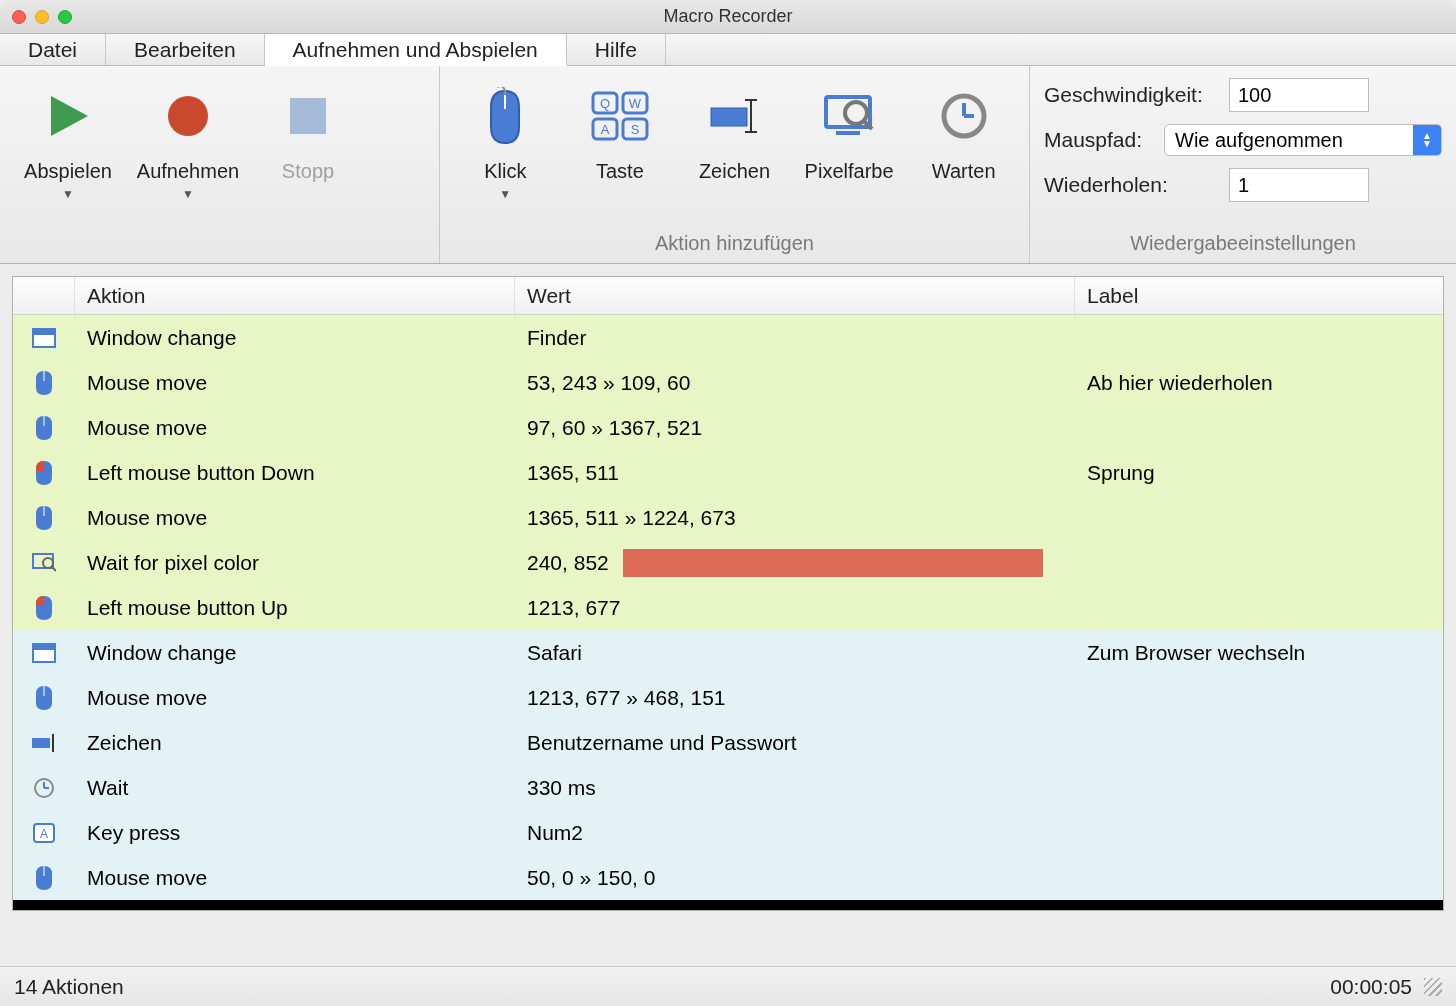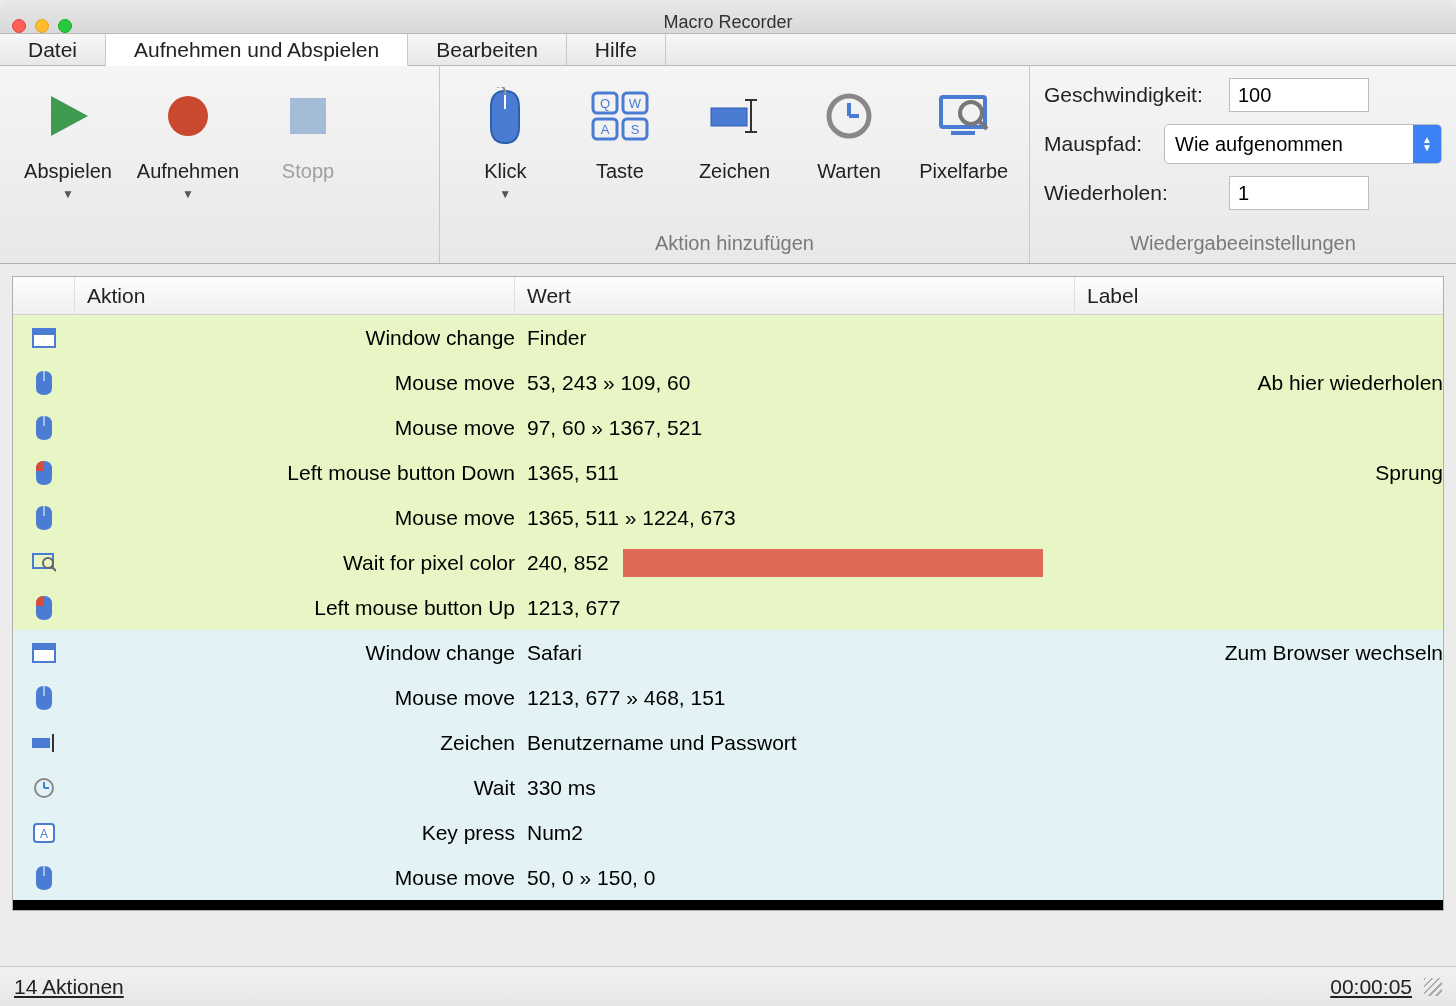--- a/index.html
+++ b/index.html
@@ -1,19 +1,19 @@
 <!DOCTYPE html>
 <html><head>
 <meta charset="utf-8">
 <style>
 * { box-sizing: border-box; margin: 0; padding: 0; }
 body { font-family: -apple-system, "Helvetica Neue", Arial, sans-serif; font-size: 21px; background: #ececec; width: 1456px; height: 1006px; overflow: hidden; border-radius: 10px; }
 
 
-.titlebar { height: 34px; background: linear-gradient(#e8e8e8, #d8d8d8); display: flex; align-items: flex-end; padding-left: 12px; border-bottom: 1px solid #b8b8b8; position: relative; }
+.titlebar { height: 34px; background: linear-gradient(#e8e8e8, #d8d8d8); display: flex; align-items: center; padding-left: 12px; border-bottom: 1px solid #b8b8b8; position: relative; }
 .traffic { display: flex; gap: 9px; }
 .tlight { width: 14px; height: 14px; border-radius: 50%; }
 .tl-close { background: #ff5f57; border: 1px solid #e0443e; }
 .tl-min { background: #ffbd2e; border: 1px solid #dea123; }
 .tl-max { background: #28c940; border: 1px solid #1aab29; }
 .title { position: absolute; left: 0; right: 0; text-align: center; font-size: 18px; color: #333; pointer-events: none; }
 
 
 .tabs { display: flex; background: linear-gradient(#f7f7f7, #e8e8e8); border-bottom: 1px solid #b8b8b8; height: 32px; align-items: stretch; }
 .tab { padding: 0 28px; display: flex; align-items: center; font-size: 21px; color: #222; border-right: 1px solid #c8c8c8; cursor: default; }
@@ -29,63 +29,63 @@
 .tbtn .icon { height: 72px; display: flex; align-items: center; justify-content: center; }
 .tbtn .lbl { font-size: 20px; color: #222; margin-top: 8px; text-align: center; }
 .tbtn.disabled .lbl { color: #a0a0a0; }
 .tbtn .drop { font-size: 12px; color: #555; margin-top: 4px; }
 
 
 .settings { padding: 12px 14px 4px; flex: 1; display: flex; flex-direction: column; }
 .srow { display: flex; align-items: center; margin-bottom: 12px; }
 .srow label { font-size: 21px; color: #222; width: 185px; }
 .srow input[type=text] { width: 140px; height: 34px; border: 1px solid #bdbdbd; background: #fff; font-size: 20px; padding: 0 8px; }
-.mac-select { display: flex; align-items: center; border: 1px solid #bdbdbd; border-radius: 5px; background: #fff; height: 40px; overflow: hidden; width: 278px; }
+.mac-select { display: flex; align-items: center; border: 1px solid #bdbdbd; border-radius: 5px; background: #fff; height: 32px; overflow: hidden; width: 278px; }
 .mac-select .sel-text { padding: 0 10px; flex: 1; font-size: 20px; }
 .mac-select .sel-btn { width: 28px; height: 100%; background: #3b82f6; display: flex; flex-direction: column; align-items: center; justify-content: center; color: #fff; font-size: 10px; line-height: 8px; }
 
 
 .table-wrap { margin: 12px; border: 1px solid #b0b0b0; height: 635px; overflow: hidden; background: #000000; }
 .thead { display: flex; background: linear-gradient(#fdfdfd, #f0f0f0); border-bottom: 1px solid #d0d0d0; height: 38px; align-items: center; font-size: 21px; color: #222; }
 .col-icon { width: 62px; border-right: 1px solid #e0e0e0; height: 100%; }
 .col-action { width: 440px; padding-left: 12px; border-right: 1px solid #e0e0e0; height: 100%; display: flex; align-items: center; }
 .col-value { width: 560px; padding-left: 12px; border-right: 1px solid #e0e0e0; height: 100%; display: flex; align-items: center; }
 .col-label { flex: 1; padding-left: 12px; height: 100%; display: flex; align-items: center; }
 
 .tbody { }
-.trow { display: flex; height: 45px; align-items: center; font-size: 21px; text-align: right; }
+.trow { display: flex; height: 45px; align-items: center; font-size: 21px; }
 .trow.g0 { background: #e8f5c4; }
 .trow.g1 { background: #e2f2f5; }
 .trow .cicon { width: 62px; display: flex; justify-content: center; align-items: center; }
 .trow .caction { width: 440px; padding-left: 12px; }
 .trow .cvalue { width: 560px; padding-left: 12px; display: flex; align-items: center; gap: 14px; }
 .trow .clabel { flex: 1; padding-left: 12px; }
 .color-swatch { width: 420px; height: 28px; background: #dc6a55; }
 
 
-.statusbar { position: absolute; bottom: 0; left: 0; right: 0; height: 40px; background: linear-gradient(#f2f2f2, #e6e6e6); border-top: 1px solid #c8c8c8; display: flex; align-items: center; padding: 0 14px; font-size: 21px; color: #222; text-decoration: underline; }
+.statusbar { position: absolute; bottom: 0; left: 0; right: 0; height: 40px; background: linear-gradient(#f2f2f2, #e6e6e6); border-top: 1px solid #c8c8c8; display: flex; align-items: center; padding: 0 14px; font-size: 21px; color: #222; }
 .statusbar .sp { flex: 1; }
 .grip { width: 18px; height: 18px; margin-left: 12px; background: repeating-linear-gradient(135deg, #aaa 0 2px, transparent 2px 5px); }
 </style>
 </head>
 <body>
 
 <div class="titlebar">
   <div class="traffic">
     <div class="tlight tl-close"></div>
     <div class="tlight tl-min"></div>
     <div class="tlight tl-max"></div>
   </div>
   <div class="title">Macro Recorder</div>
 </div>
 
 <div class="tabs">
   <div class="tab">Datei</div>
+  <div class="tab">Bearbeiten</div>
   <div class="tab active">Aufnehmen und Abspielen</div>
-  <div class="tab">Bearbeiten</div>
   <div class="tab">Hilfe</div>
 </div>
 
 <div class="ribbon">
   <div class="ribbon-group" style="width:446px;">
     <div class="group-items">
       <div class="tbtn">
         <div class="icon">
           <svg width="50" height="50">
               <polygon points="8,5 45,25 8,45" fill="#3e9b4f"></polygon>
@@ -149,38 +149,38 @@
               <rect x="4" y="12" width="36" height="18" fill="#4a7cd4" stroke="#2d5fb0"></rect>
               <line x1="44" y1="4" x2="44" y2="36" stroke="#333" stroke-width="2"></line>
               <line x1="38" y1="4" x2="50" y2="4" stroke="#333" stroke-width="2"></line>
               <line x1="38" y1="36" x2="50" y2="36" stroke="#333" stroke-width="2"></line>
             </svg>
         </div>
         <div class="lbl">Zeichen</div>
       </div>
       <div class="tbtn">
         <div class="icon">
-          <svg width="50" height="50">
-              <circle cx="25" cy="25" r="20" fill="none" stroke="#888" stroke-width="5"></circle>
-              <line x1="25" y1="25" x2="25" y2="12" stroke="#4a7cd4" stroke-width="4"></line>
-              <line x1="25" y1="25" x2="35" y2="25" stroke="#4a7cd4" stroke-width="4"></line>
-            </svg>
-        </div>
-        <div class="lbl">Warten</div>
-      </div>
-      <div class="tbtn">
-        <div class="icon">
           <svg width="54" height="50">
               <rect x="4" y="6" width="44" height="30" rx="2" fill="none" stroke="#4a7cd4" stroke-width="4"></rect>
               <rect x="14" y="40" width="24" height="4" fill="#4a7cd4"></rect>
               <circle cx="34" cy="22" r="11" fill="none" stroke="#777" stroke-width="4"></circle>
               <line x1="42" y1="30" x2="50" y2="38" stroke="#777" stroke-width="4"></line>
             </svg>
         </div>
         <div class="lbl">Pixelfarbe</div>
+      </div>
+      <div class="tbtn">
+        <div class="icon">
+          <svg width="50" height="50">
+              <circle cx="25" cy="25" r="20" fill="none" stroke="#888" stroke-width="5"></circle>
+              <line x1="25" y1="25" x2="25" y2="12" stroke="#4a7cd4" stroke-width="4"></line>
+              <line x1="25" y1="25" x2="35" y2="25" stroke="#4a7cd4" stroke-width="4"></line>
+            </svg>
+        </div>
+        <div class="lbl">Warten</div>
       </div>
     </div>
     <div class="group-label">Aktion hinzufügen</div>
   </div>
 
   <div class="settings ribbon-group noborder">
     <div style="flex:1;">
       <div class="srow">
         <label>Geschwindigkeit:</label>
         <input type="text" value="100" style="">

